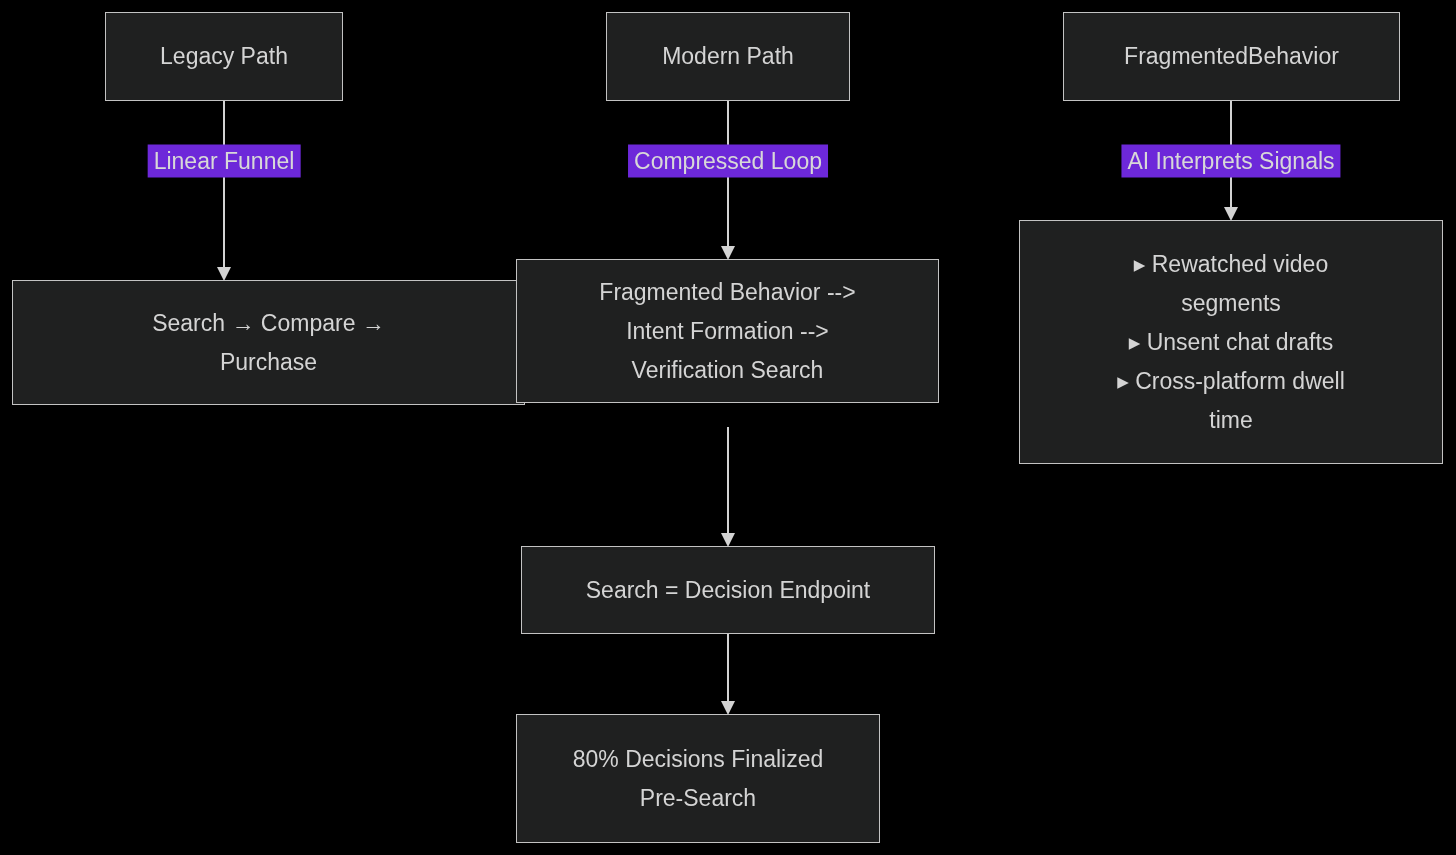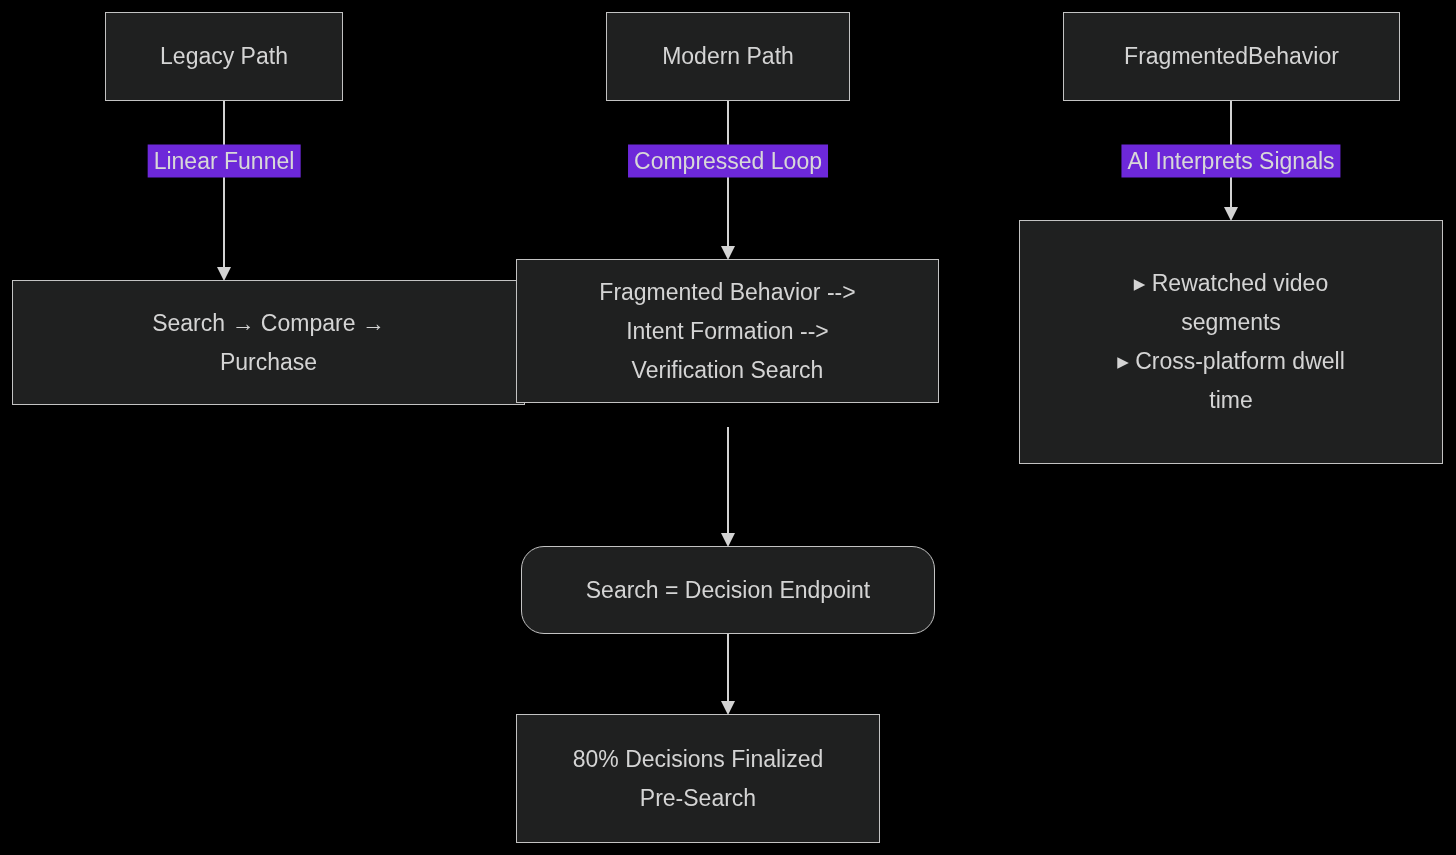--- a/index.html
+++ b/index.html
@@ -61,21 +61,21 @@
     line-height: 27px;
     padding: 3px 6px;
     white-space: nowrap;
     text-align: center;
   }
   
   .pos-legacy-header      { left: 105px;  top: 12px;  width: 238px; height: 89px;  }
   .pos-legacy-outcome     { left: 12px;   top: 280px; width: 513px; height: 125px; }
   .pos-modern-header      { left: 606px;  top: 12px;  width: 244px; height: 89px;  }
   .pos-modern-loop        { left: 516px;  top: 259px; width: 423px; height: 144px; }
-  .pos-decision-endpoint  { left: 521px;  top: 546px; width: 414px; height: 88px; border-radius: 23px;  }
+  .pos-decision-endpoint  { left: 521px;  top: 546px; width: 414px; height: 88px;  }
   .pos-pre-search         { left: 516px;  top: 714px; width: 364px; height: 129px; }
   .pos-fragmented-header  { left: 1063px; top: 12px;  width: 337px; height: 89px;  }
   .pos-signals            { left: 1019px; top: 220px; width: 424px; height: 244px; }
   .pos-label-legacy     { left: 224px;  top: 161px; }
   .pos-label-modern     { left: 728px;  top: 161px; }
   .pos-label-fragmented { left: 1231px; top: 161px; }
 </style>
 </head>
 <body>
 
@@ -119,17 +119,18 @@
     <span class="label">80% Decisions Finalized Pre-Search</span>
   </div>
 
   <div class="node pos-fragmented-header">
     <span class="label">FragmentedBehavior</span>
   </div>
   <div class="edge-label pos-label-fragmented">AI Interprets Signals</div>
   <div class="node pos-signals">
     <div>
       <span class="label narrow">▸ Rewatched video segments</span>
+      <span class="label narrow">▸ Unsent chat drafts</span>
       <span class="label narrow">▸ Cross-platform dwell time</span>
     </div>
   </div>
 
 </div>
 
 </body></html>

